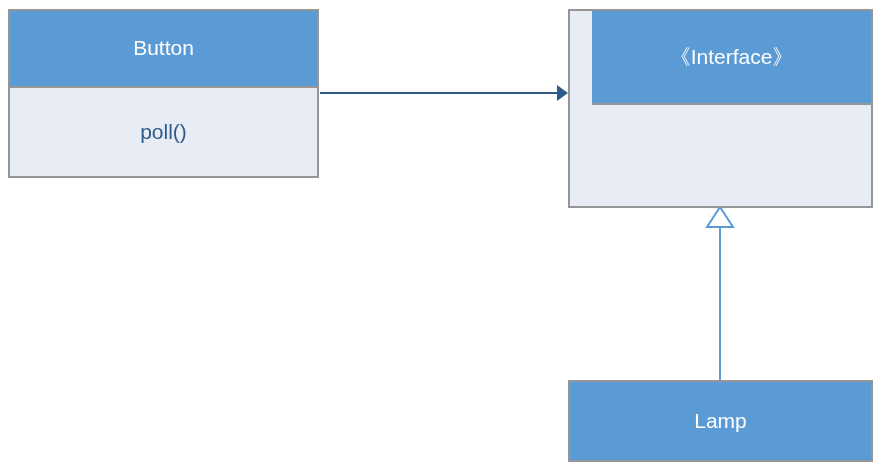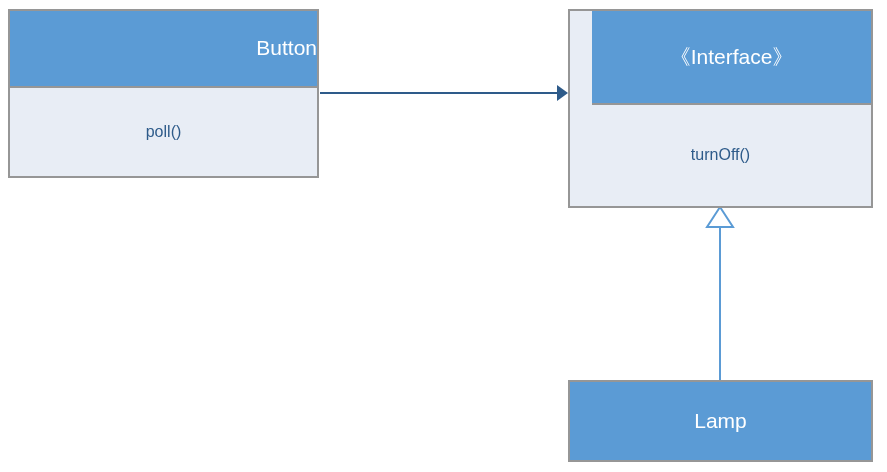--- a/index.html
+++ b/index.html
@@ -42,21 +42,21 @@
   .uml-header.with-divider {
     border-bottom: 2px solid #969696;
   }
   .uml-body {
     flex: 1 1 auto;
     display: flex;
     flex-direction: column;
     align-items: center;
     justify-content: center;
     color: #2e5b8a;
-    font-size: 16px;
+    font-size: 21px;
     line-height: 1.16;
     text-align: left;
     background: #e8edf5;
     box-sizing: border-box;
   }
   .stereotype { display: block; }
   .classname  { display: block; }
   .op-line    { display: block; }
 
   
@@ -82,34 +82,33 @@
       <polygon points="557,85 568,93 557,101" fill="#2e5b8a"></polygon>
     </g>
 
     <g>
       <line x1="720" y1="380" x2="720" y2="227" stroke="#5b9bd5" stroke-width="2"></line>
       <polygon points="720,207 733,227 707,227" fill="#ffffff" stroke="#5b9bd5" stroke-width="2"></polygon>
     </g>
   </svg>
 
   <div class="uml-box" style="left:8px; top:9px; width:311px; height:169px;">
-    <div class="uml-header with-divider" style="height:77px;align-items:flex-end;">
+    <div class="uml-header with-divider" style="height:77px;">
       <span class="classname">Button</span>
     </div>
     <div class="uml-body">
       <span class="op-line">poll()</span>
     </div>
   </div>
 
   <div class="uml-box" style="left:568px; top:9px; width:305px; height:199px;">
     <div class="uml-header with-divider" style="height:94px;margin-left:22px;">
       <span class="stereotype">《Interface》</span>
     </div>
     <div class="uml-body">
-      <span class="op-line">turnOff()</span>
     </div>
   </div>
 
   <div class="uml-box" style="left:568px; top:380px; width:305px; height:82px;">
     <div class="uml-header" style="height:100%;">
       <span class="classname">Lamp</span>
     </div>
   </div>
 
 </div>

